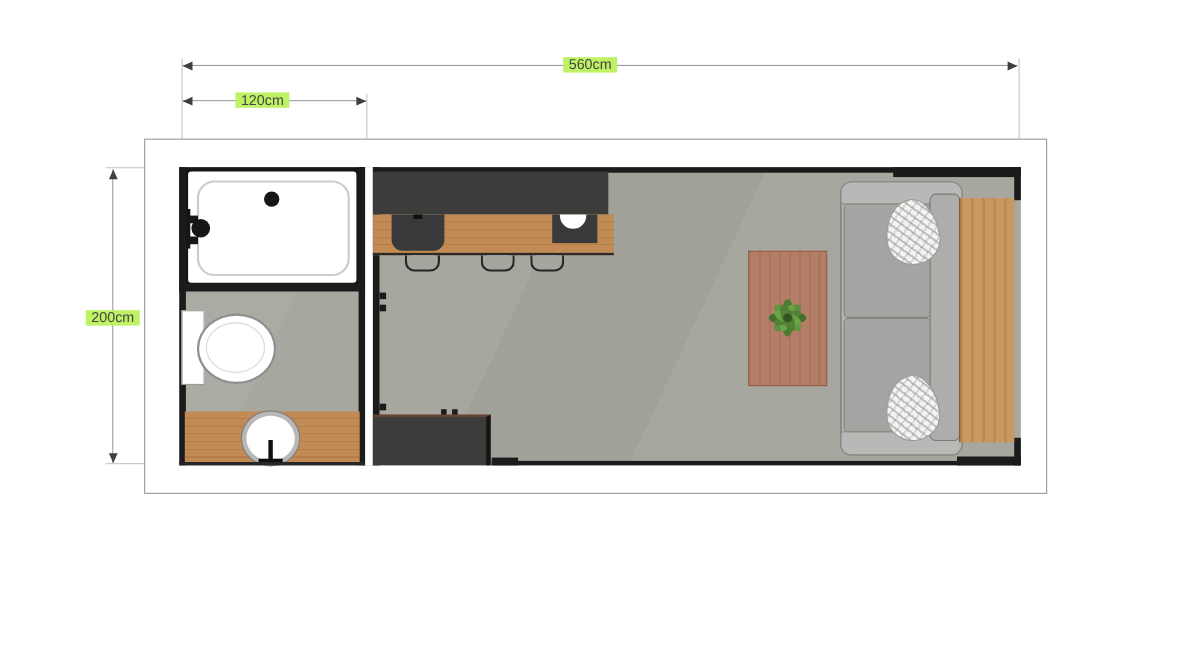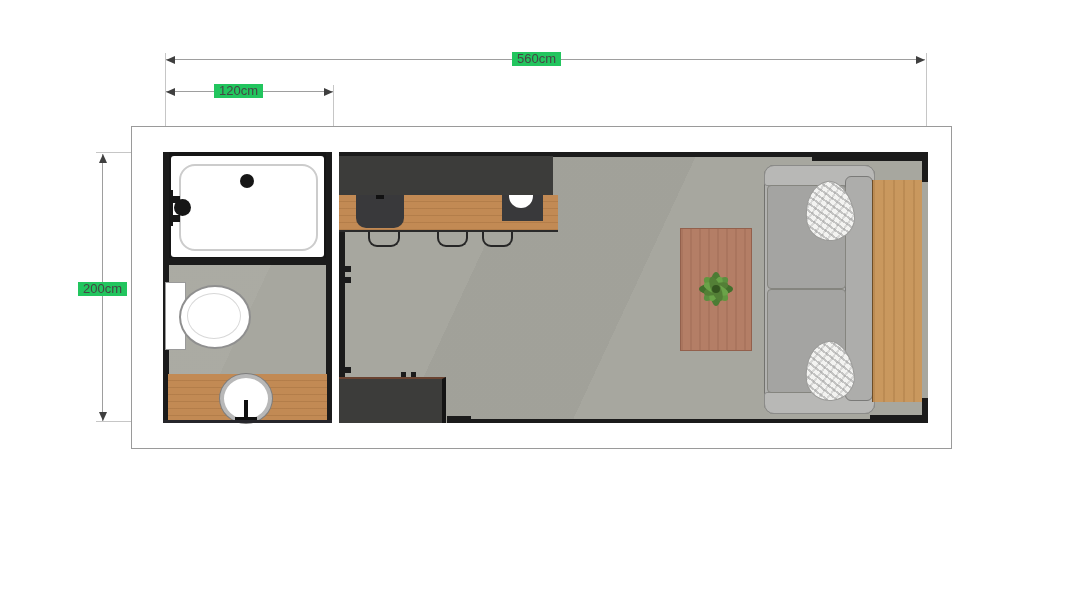--- a/index.html
+++ b/index.html
@@ -2,21 +2,21 @@
 <html><head>
 <meta charset="utf-8">
 <style>
   html,body{margin:0;padding:0;background:#ffffff;}
   #canvas{position:relative;width:1080px;height:602px;background:#ffffff;overflow:hidden;
           font-family:"Liberation Sans",sans-serif;}
   .abs{position:absolute;}
   
   .dimline{position:absolute;background:#9e9e9e;}
   .extline{position:absolute;background:#c6c6c6;}
-  .dimlabel{position:absolute;background:#22c55e;color:#454545;font-size:13px;line-height:14px;
+  .dimlabel{position:absolute;background:#bef264;color:#454545;font-size:13px;line-height:14px;
             padding:0 5px;white-space:nowrap;}
   .arr{position:absolute;width:0;height:0;}
   .arr-l{border-top:4px solid transparent;border-bottom:4px solid transparent;border-right:9px solid #3f3f3f;}
   .arr-r{border-top:4px solid transparent;border-bottom:4px solid transparent;border-left:9px solid #3f3f3f;}
   .arr-u{border-left:4px solid transparent;border-right:4px solid transparent;border-bottom:9px solid #3f3f3f;}
   .arr-d{border-left:4px solid transparent;border-right:4px solid transparent;border-top:9px solid #3f3f3f;}
   
   .outerband{position:absolute;border:1px solid #9a9a9a;background:#ffffff;}
   .interior{position:absolute;background-color:#a7a79f;
             background-image:linear-gradient(115deg,rgba(255,255,255,.045) 0 18%,transparent 18% 41%,rgba(0,0,0,.035) 41% 60%,transparent 60%);}

